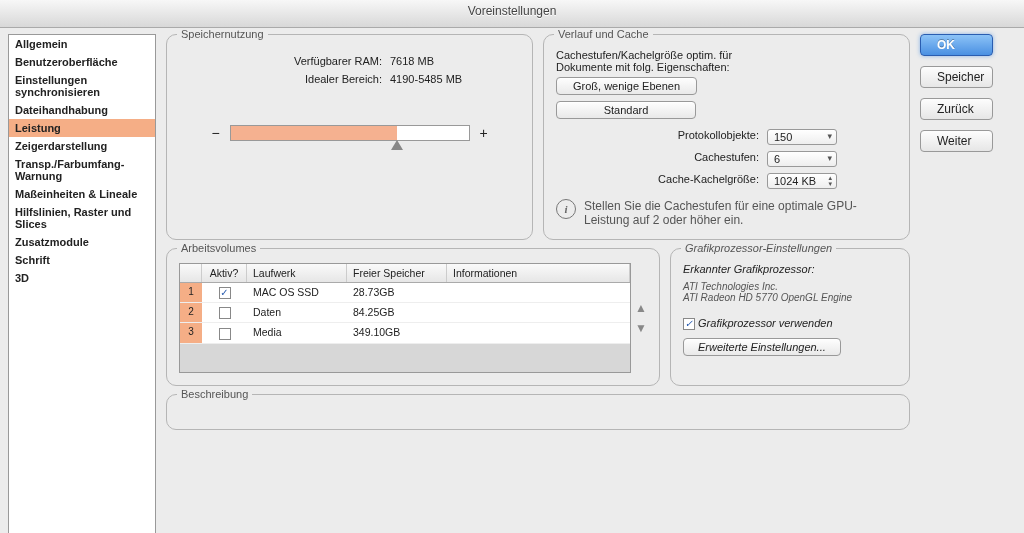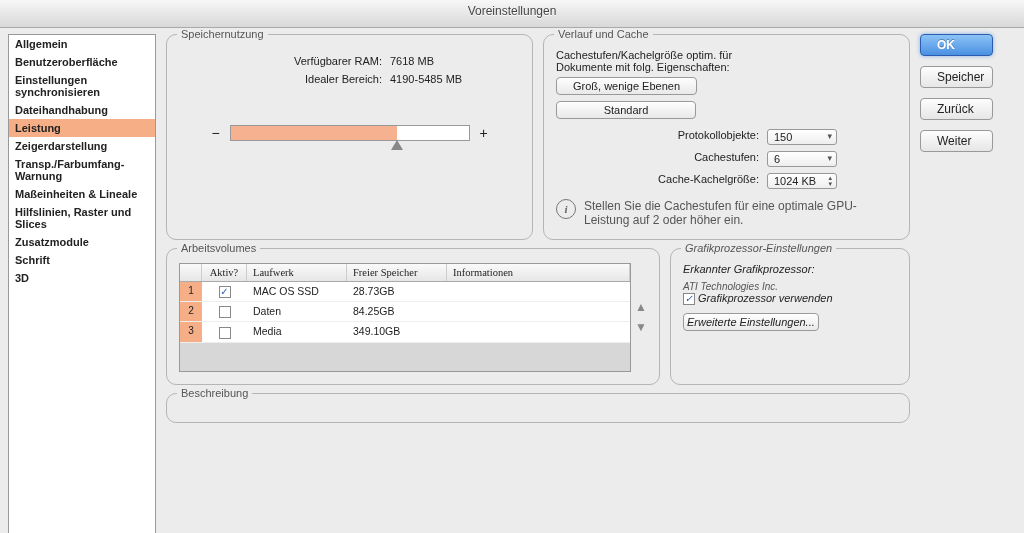--- a/index.html
+++ b/index.html
@@ -19,48 +19,48 @@
 .kv .lbl { flex: 0 0 auto; text-align: right; }
 .kv .val { width: 130px; text-align: left; }
 .inp { width: 56px; height: 18px; border: 1px solid #f28c4a; background: #fff; text-align: right; padding: 0 4px; font-size: 11px; }
 .slider-row { display: flex; align-items: center; gap: 8px; margin-top: 40px; justify-content: center; }
 .slider-sign { font-size: 14px; width: 12px; text-align: center; }
 .slider { width: 240px; height: 16px; border: 1px solid #999; background: #fff; position: relative; }
 .slider .fill { position: absolute; left: 0; top: 0; bottom: 0; width: 70%; background: #f5b190; }
 .slider .thumb { position: absolute; top: 14px; left: 70%; transform: translateX(-50%); width: 0; height: 0; border-left: 6px solid transparent; border-right: 6px solid transparent; border-bottom: 10px solid #888; }
 .btnlist { display: flex; flex-direction: column; gap: 6px; align-items: flex-start; margin-top: 4px; }
 .btn { background: linear-gradient(#fefefe,#e9e9e9); border: 1px solid #999; border-radius: 4px; padding: 2px 16px; font-size: 11px; min-width: 140px; text-align: center; box-shadow: 0 1px 0 #fff inset; cursor: default; }
-.btn.small { min-width: 0; padding: 2px 3px; }
+.btn.small { min-width: 0; padding: 2px 14px; }
 .select { background: linear-gradient(#fff,#eee); border: 1px solid #999; border-radius: 3px; padding: 1px 18px 1px 6px; font-size: 11px; position: relative; min-width: 70px; display: inline-block; }
 .select::after { content: "▾"; position: absolute; right: 4px; top: 1px; font-size: 9px; color: #555; }
 .stepper::after { content: "▴\A▾"; white-space: pre; line-height: 6px; font-size: 7px; }
 .hint { display: flex; gap: 8px; margin-top: 10px; align-items: flex-start; }
 .info-icon { width: 20px; height: 20px; border: 1.5px solid #777; border-radius: 50%; text-align: center; line-height: 18px; font-family: Georgia, serif; font-style: italic; font-weight: bold; color: #666; flex-shrink: 0; }
 .hint-text { font-size: 12px; color: #555; }
 .row2 { display: flex; gap: 10px; }
 .scratch { flex: 1; }
 .gpu { width: 240px; font-style: italic; }
 .tbl-wrap { display: flex; gap: 4px; }
 .tbl { flex: 1; border: 1px solid #999; background: #d7d7d7; font-size: 10.5px; }
-.tbl-head { display: flex; background: linear-gradient(#fafafa,#e6e6e6); border-bottom: 1px solid #aaa; font-family: Liberation Serif, serif; }
+.tbl-head { display: flex; background: linear-gradient(#fafafa,#e6e6e6); border-bottom: 1px solid #aaa; }
 .tbl-head div { padding: 3px 6px; border-right: 1px solid #ccc; }
 .tbl-row { display: flex; background: #fff; border-bottom: 1px solid #eee; }
 .tbl-row div { padding: 3px 6px; }
 .c0 { width: 22px; text-align: center; }
 .c1 { width: 45px; text-align: center; }
 .c2 { width: 100px; }
 .c3 { width: 100px; }
 .c4 { flex: 1; }
 .rownum { background: #f5ae86 !important; font-size: 10px; }
 .arrows { display: flex; flex-direction: column; justify-content: center; gap: 6px; color: #888; font-size: 12px; }
 .cb { width: 12px; height: 12px; border: 1px solid #888; background: #fff; display: inline-block; vertical-align: middle; text-align: center; line-height: 10px; font-size: 10px; color: #2a5db0; }
 .rightbtns { width: 96px; display: flex; flex-direction: column; gap: 10px; }
 .rbtn { background: linear-gradient(#fdfdfd,#e6e6e6); border: 1px solid #999; border-radius: 4px; padding: 3px 16px; text-align: left; font-size: 12px; width: 73px; cursor: default; }
 .rbtn.def { background: linear-gradient(#8cc3f7,#4a90e2); border-color: #2a5db0; color: #fff; font-weight: bold; text-shadow: 0 -1px 0 rgba(0,0,0,.3); box-shadow: 0 0 4px rgba(74,144,226,.6); }
-.desc { height: 30px; }
+.desc { height: 36px; }
 </style>
 </head>
 <body>
 
 <div class="titlebar">Voreinstellungen</div>
 
 <div class="content">
   <div class="sidebar">
     <div>Allgemein</div>
     <div>Benutzeroberfläche</div>
@@ -164,20 +164,21 @@
             <span>▲</span>
             <span>▼</span>
           </div>
         </div>
       </div>
 
       <div class="group gpu">
         <div class="legend">Grafikprozessor-Einstellungen</div>
         <div style="margin-bottom:6px;">Erkannter Grafikprozessor:</div>
         <div style="font-size:10px;color:#555;">ATI Technologies Inc.</div>
+        <div style="font-size:10px;color:#555;margin-bottom:14px;">ATI Radeon HD 5770 OpenGL Engine</div>
         <div style="margin-bottom:8px;">
           <span class="cb" style="color:#2a5db0;">✓</span>
           <span>Grafikprozessor verwenden</span>
         </div>
         <div class="btn small" style="display:inline-block;">Erweiterte Einstellungen...</div>
       </div>
     </div>
 
     <div class="group desc">
       <div class="legend">Beschreibung</div>

